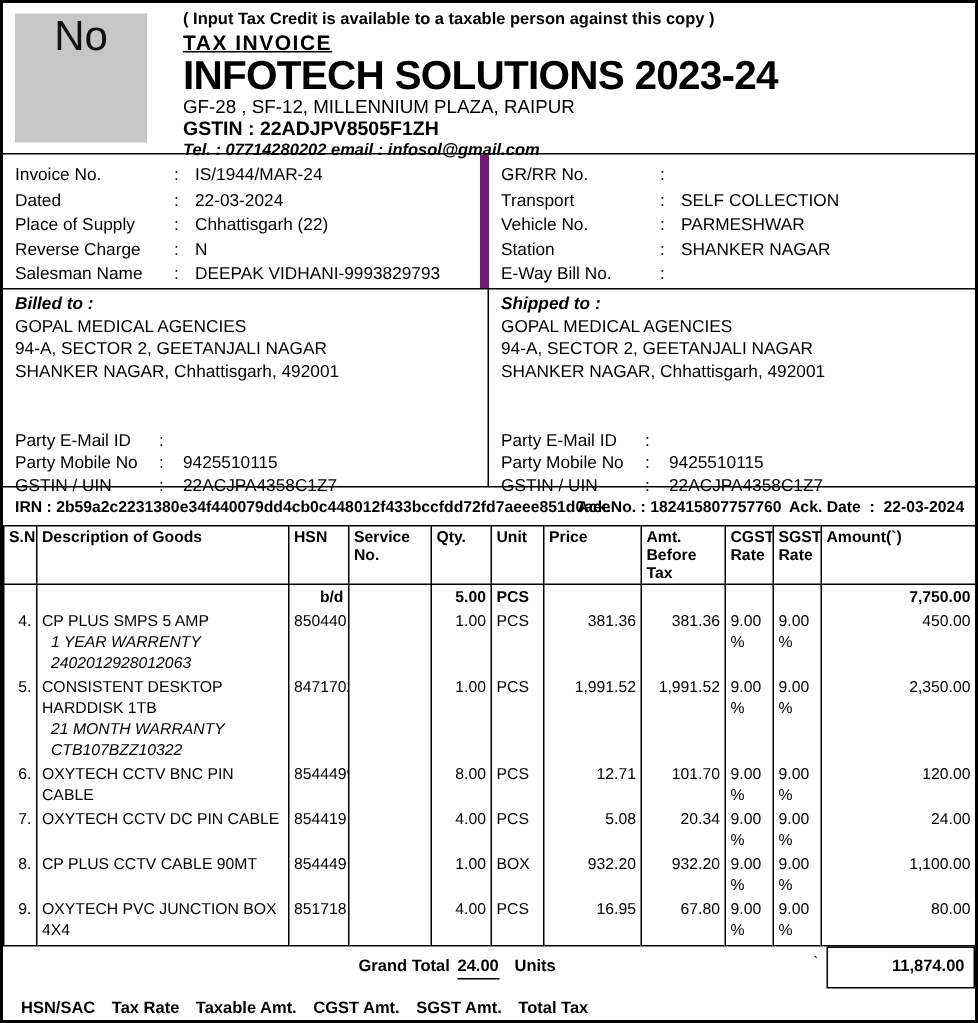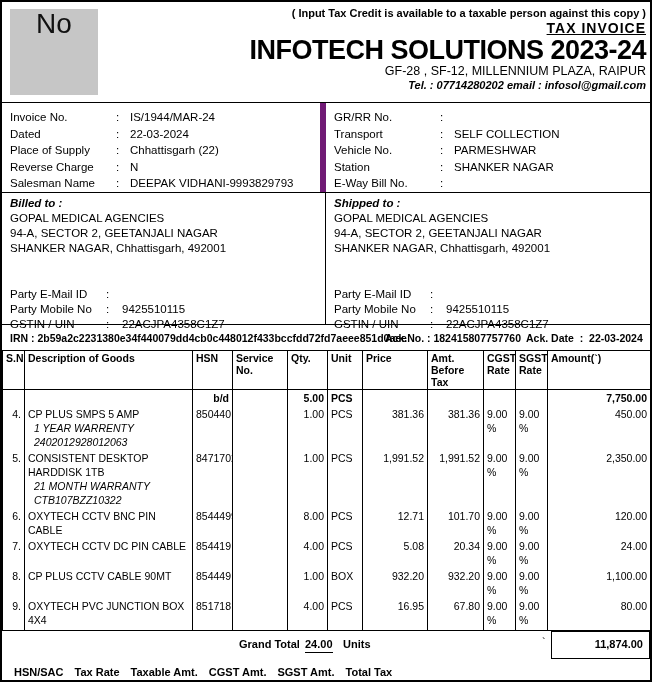--- a/index.html
+++ b/index.html
@@ -7,21 +7,21 @@
   body { font-family:"Liberation Sans", sans-serif; color:#000; }
   .page { width:652px; height:682px; border:2px solid #000; background:#fff;
           display:flex; flex-direction:column; overflow:hidden; position:relative; }
 
   
   .header { height:101px; position:relative; border-bottom:1px solid #000; flex:none; }
   .no-image-box { position:absolute; left:8px; top:7px; width:88px; height:86px;
                   background:#c6c6c6; display:flex; flex-direction:column; align-items:center;
                   justify-content:space-between; line-height:1.05; }
   .no-image-box span { font-size:28px; color:#111; }
-  .header-center { margin-left:120px; margin-right:4px; text-align:right; padding-top:5px; }
+  .header-center { margin-left:120px; margin-right:4px; text-align:left; padding-top:5px; }
   .copy-note { font-size:11px; font-weight:bold; }
   .doc-type { font-size:14px; font-weight:bold; text-decoration:underline; letter-spacing:1px; margin-top:1px; }
   .company { font-size:27px; font-weight:bold; letter-spacing:-0.5px; line-height:1.05; }
   .addr { font-size:12.5px; }
   .gstin-line { font-size:13px; font-weight:bold; }
   .tel-line { font-size:11px; font-weight:bold; font-style:italic; margin-top:1px; }
 
   
   .info { height:90px; display:flex; border-bottom:1px solid #000; flex:none; }
   .info-col { width:50%; padding:6px 6px 0 8px; }
@@ -85,20 +85,21 @@
 
   <div class="header">
     <div class="no-image-box">
       <span>No</span>
     </div>
     <div class="header-center">
       <div class="copy-note">( Input Tax Credit is available to a taxable person against this copy )</div>
       <div class="doc-type">TAX INVOICE</div>
       <div class="company">INFOTECH SOLUTIONS 2023-24</div>
       <div class="addr">GF-28 , SF-12, MILLENNIUM PLAZA, RAIPUR</div>
+      <div class="gstin-line">GSTIN : 22ADJPV8505F1ZH</div>
       <div class="tel-line">Tel. : 07714280202   email : infosol@gmail.com</div>
     </div>
   </div>
 
   <div class="info">
     <div class="info-col left">
       <div class="info-row">
         <span class="lab">Invoice No.</span>
         <span class="colon">:</span>
         <span class="val">IS/1944/MAR-24</span>

